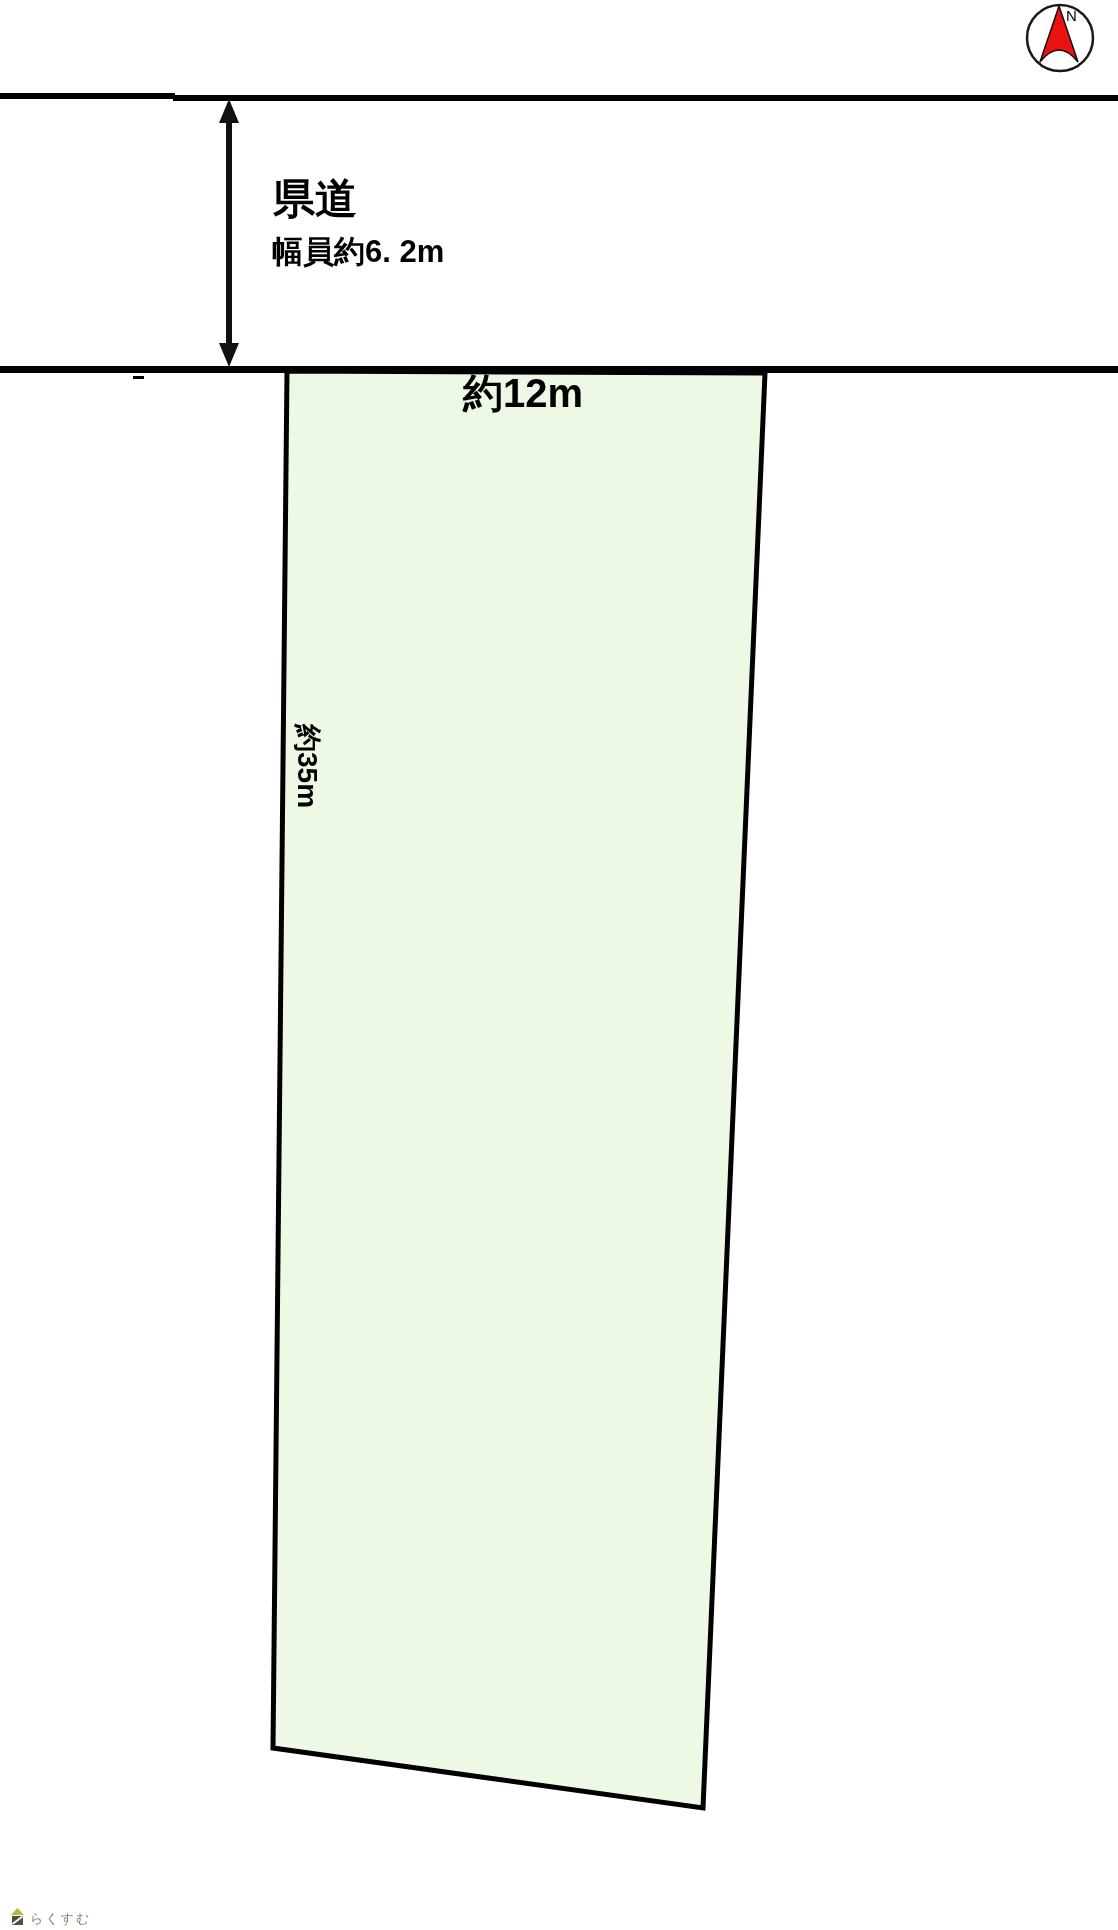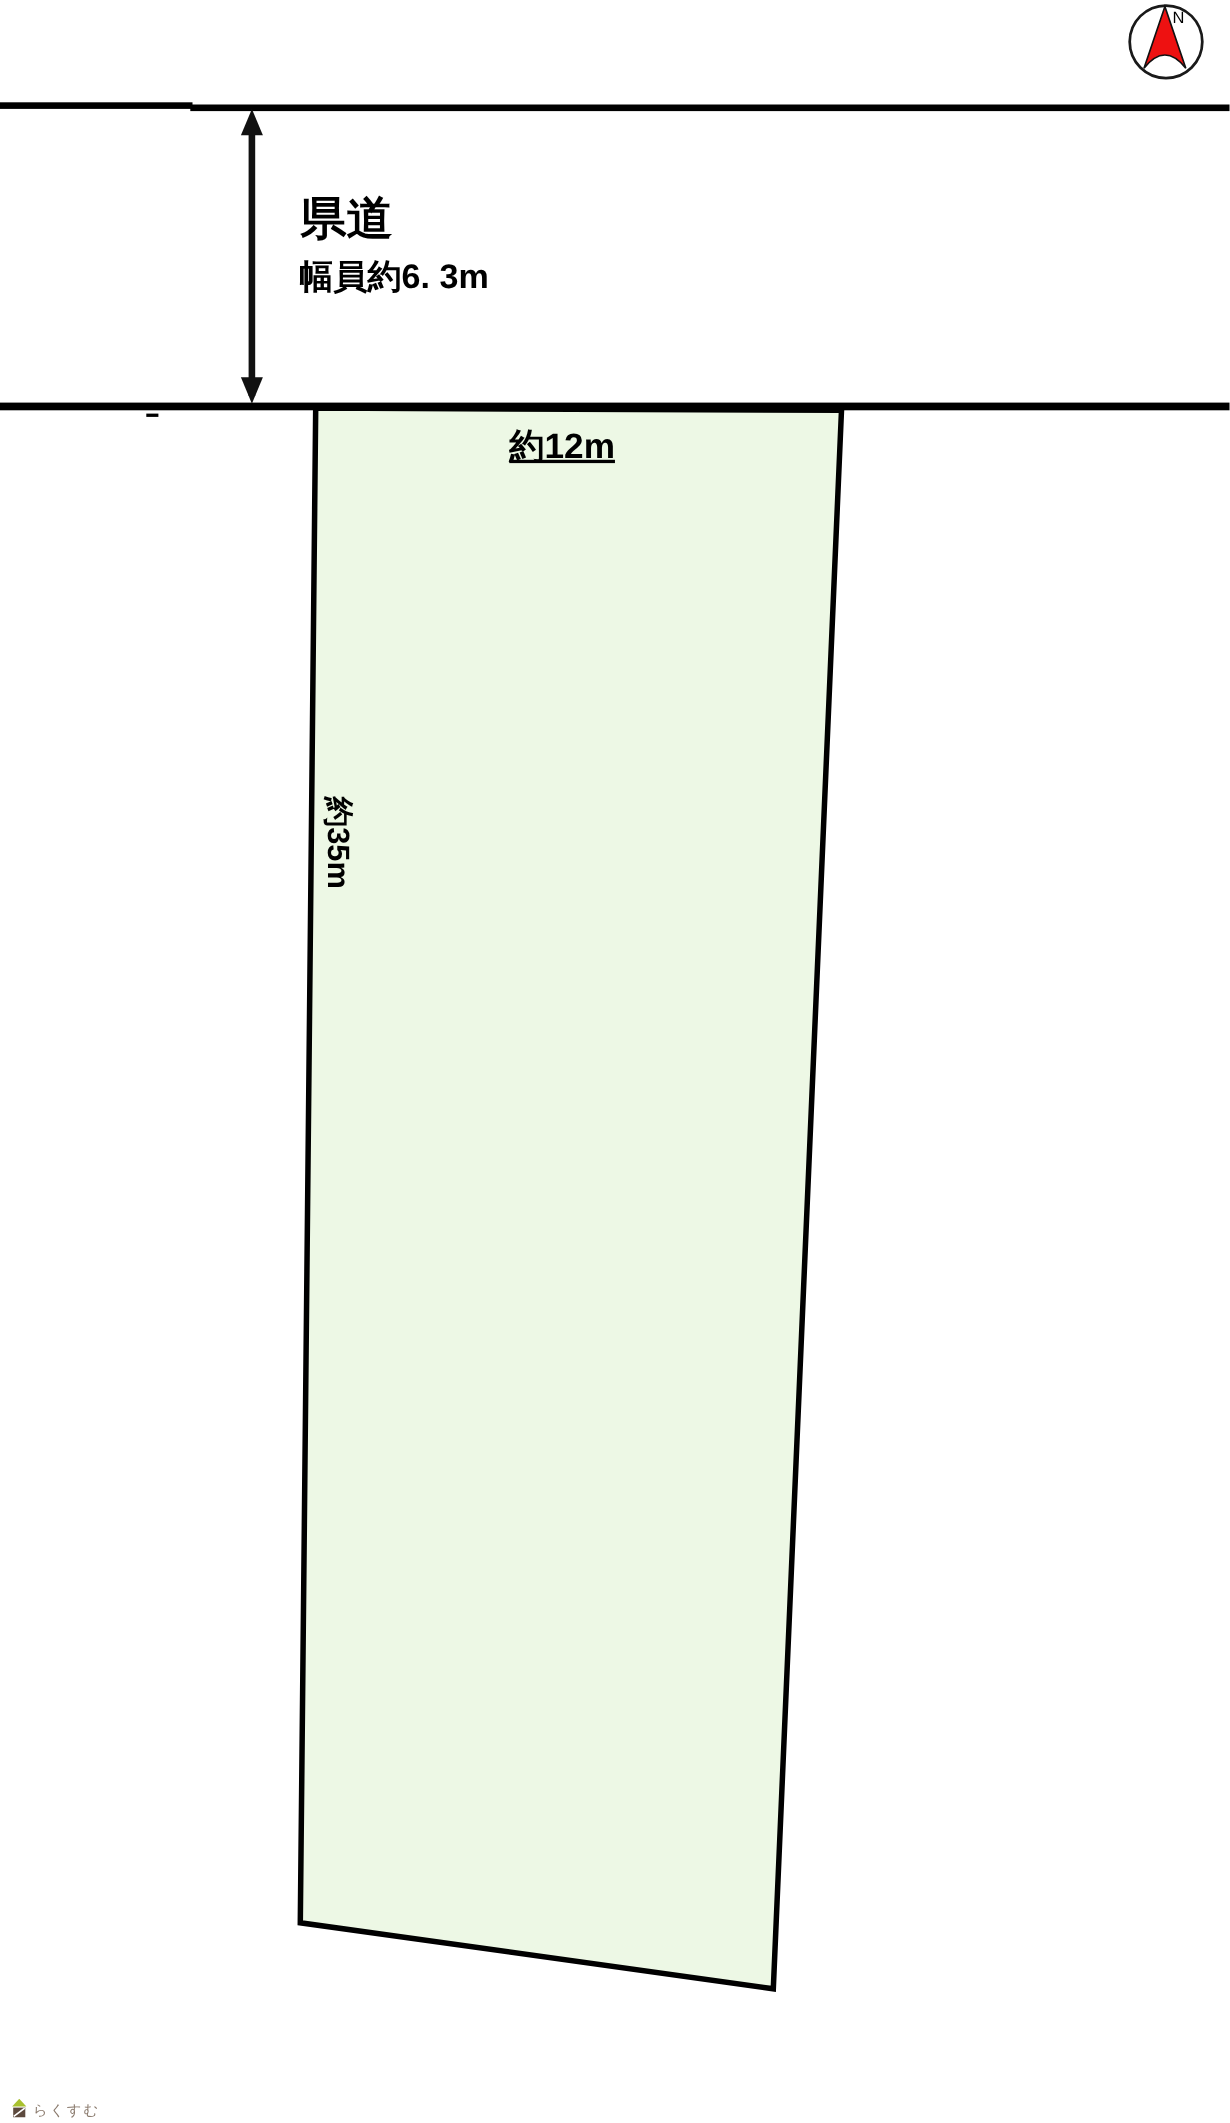--- a/index.html
+++ b/index.html
@@ -22,21 +22,21 @@
   }
   .label {
     position: absolute;
     color: #000000;
     font-weight: bold;
     white-space: nowrap;
     line-height: 1.1;
   }
   .road-name-label   { left: 273px; top: 176px; font-size: 42px; }
   .road-width-label  { left: 272px; top: 235px; font-size: 31px; }
-  .frontage-label    { left: 463px; top: 388px; font-size: 32px; text-decoration: underline; }
+  .frontage-label    { left: 463px; top: 371px; font-size: 40px; }
   .depth-label {
     left: 322px; top: 724px;
     font-size: 28px;
     line-height: 30px;
     transform: rotate(90deg);
     transform-origin: 0 0;
   }
   .compass-n {
     font-size: 15px;
     font-weight: normal;
@@ -80,21 +80,21 @@
 
     <g>
       <circle cx="1060" cy="38" r="33" fill="#ffffff" stroke-width="2.5" stroke="#1a1a1a"></circle>
       <path d="M 1059,6 L 1078,62 Q 1059,38 1040,62 Z" stroke="#111111" stroke-width="1.5" stroke-linejoin="miter" fill="#ee1111"></path>
       <text class="compass-n" x="1066" y="21" fill="#000000">N</text>
     </g>
   </svg>
 
   <div class="label road-name-label">県道</div>
 
-  <div class="label road-width-label">幅員約6. 3m</div>
+  <div class="label road-width-label">幅員約6. 2m</div>
 
   <div class="label frontage-label">約12m</div>
 
   <div class="label depth-label">約35m</div>
 
   <div class="logo">
     <svg width="15" height="17" viewBox="0 0 15 17">
       <polygon points="7.5,0 14,7 1,7" fill="#a9c12f"></polygon>
       <rect x="2" y="8" width="11" height="9" fill="#5d4a3e"></rect>
       <line x1="2.5" y1="16" x2="12.5" y2="8.5" stroke-width="1.6" stroke="#ffffff"></line>

